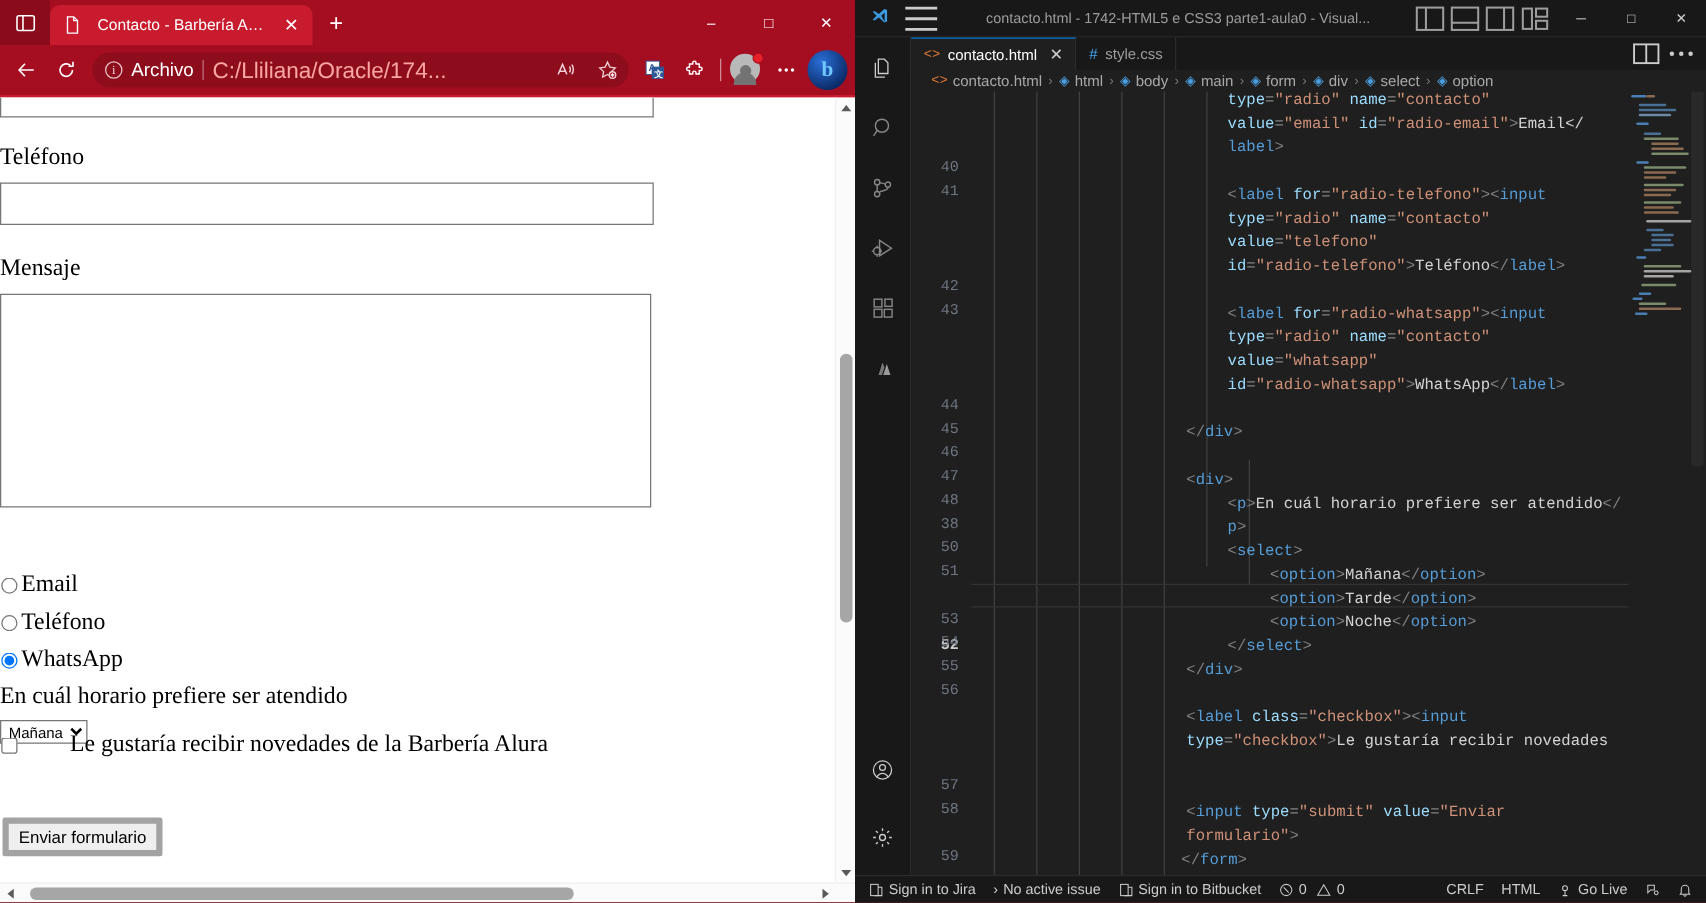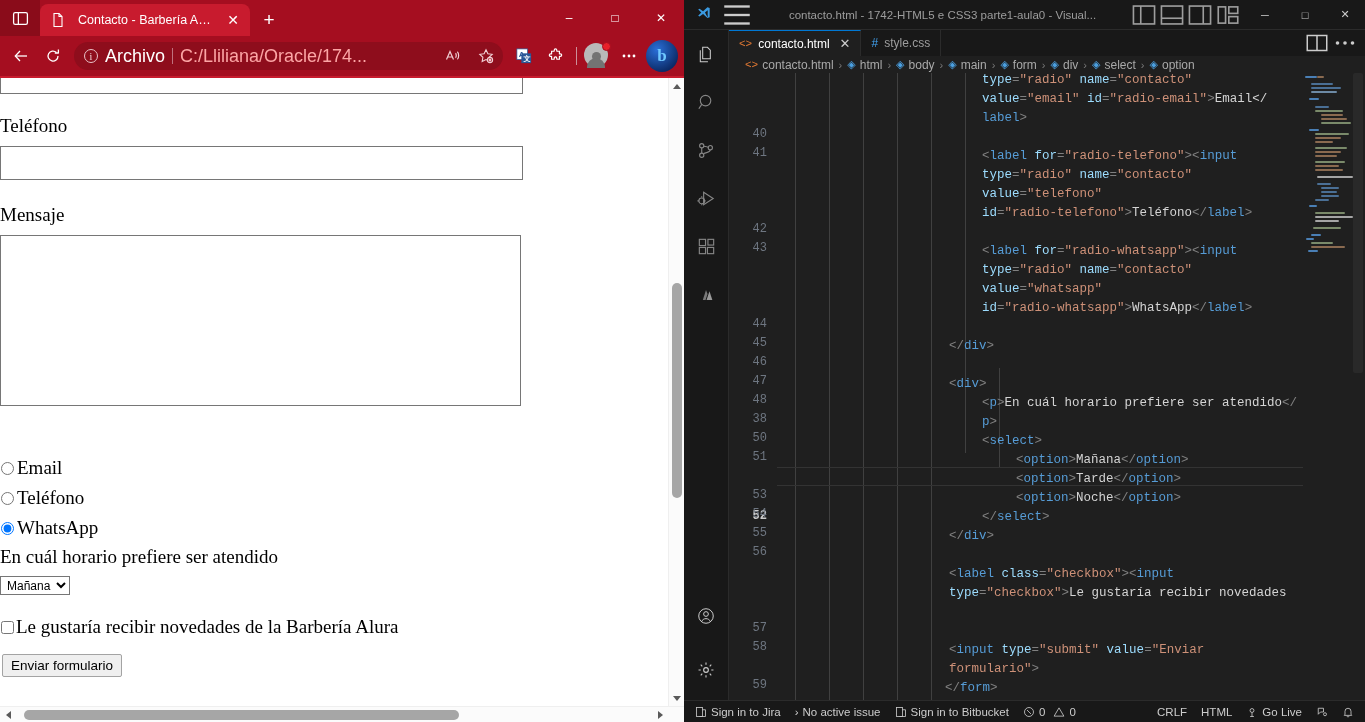--- a/index.html
+++ b/index.html
@@ -70,21 +70,21 @@
   .omnibox {
     flex: 1 1 auto; height: 28px; background: #8e0d1c; border-radius: 14px;
     display: flex; align-items: center; gap: 7px; padding: 0 4px 0 10px;
     margin: 0 4px; min-width: 0;
   }
   .omnibox .info-i {
     width: 14px; height: 14px; border: 1.3px solid #e9c3c8; border-radius: 50%;
     font-size: 10px; color: #f0d5d8; display: flex; align-items: center; justify-content: center;
     font-family: "Liberation Serif", serif; flex: 0 0 auto;
   }
-  .omnibox .scheme { color: #ffffff; font-size: 18px; white-space: nowrap; }
+  .omnibox .scheme { color: #ffffff; font-size: 15px; white-space: nowrap; }
   .omnibox .vdiv { width: 1px; height: 16px; background: #c0717e; flex: 0 0 auto; }
   .omnibox .url { color: #fca5a5; font-size: 18px; white-space: nowrap; overflow: hidden;
     text-overflow: ellipsis; flex: 1 1 auto; min-width: 0; }
   .omnibox .om-icon { width: 26px; height: 26px; display: flex; align-items: center; justify-content: center; flex: 0 0 auto; }
   .omnibox .om-icon svg { width: 16px; height: 16px; }
   .tb-sep { width: 1px; height: 18px; background: #cc8f99; margin: 0 3px; flex: 0 0 auto; }
   .avatar-wrap { position: relative; width: 26px; height: 26px; flex: 0 0 auto; }
   .avatar {
     width: 24px; height: 24px; border-radius: 50%; background: #b9b9b9;
     display: flex; align-items: center; justify-content: center; overflow: hidden;
@@ -131,21 +131,21 @@
   .radio-row input { margin: 0 3px 0 1px; width: 13px; height: 13px; }
   .sel-wrap { margin: 0; }
   select.sel {
     font-family: "Liberation Sans", sans-serif; font-size: 12px;
     border: 1px solid #767676; background: #fff; padding: 1px 2px; height: 19px;
   }
   .chk-row { display: flex; align-items: center; font-size: 19px; }
   .chk-row input { margin: 0 2px 0 1px; width: 13px; height: 13px; }
   button.submit {
     font-family: "Liberation Sans", sans-serif; font-size: 13.5px;
-    background: #efefef; border: 1px solid #a3a3a3; border-radius: 2px;
+    background: #efefef; border: 5px solid #a3a3a3; border-radius: 2px;
     padding: 3px 8px; color: #000;
   }
 
   
   .vscroll {
     position: absolute; right: 0; top: 0; width: 16px; bottom: 16px;
     background: #fbfbfb; border-left: 1px solid #efefef;
   }
   .vscroll .arrow-up, .vscroll .arrow-dn {
     position: absolute; left: 0; width: 16px; height: 16px;
@@ -403,21 +403,21 @@
       </label>
 
       <div class="q-text" style="position:absolute;left:0;top:468px;">En cuál horario prefiere ser atendido</div>
 
       <div class="sel-wrap" style="position:absolute;left:0;top:498px;">
         <select class="sel">
           <option>Mañana</option><option>Tarde</option><option>Noche</option>
         </select>
       </div>
 
-      <label class="chk-row" style="position:absolute;left:0;top:538px;">
+      <label class="chk-row" style="position:absolute;left:0;top:507px;gap:40px;">
         <input type="checkbox" style="">
         <span>Le gustaría recibir novedades de la Barbería Alura</span>
       </label>
 
       <button class="submit" style="position:absolute;left:2px;top:576px;">Enviar formulario</button>
     </div>
 
     <div class="vscroll">
       <div class="arrow-up">
           <div class="tri tri-up"></div>

